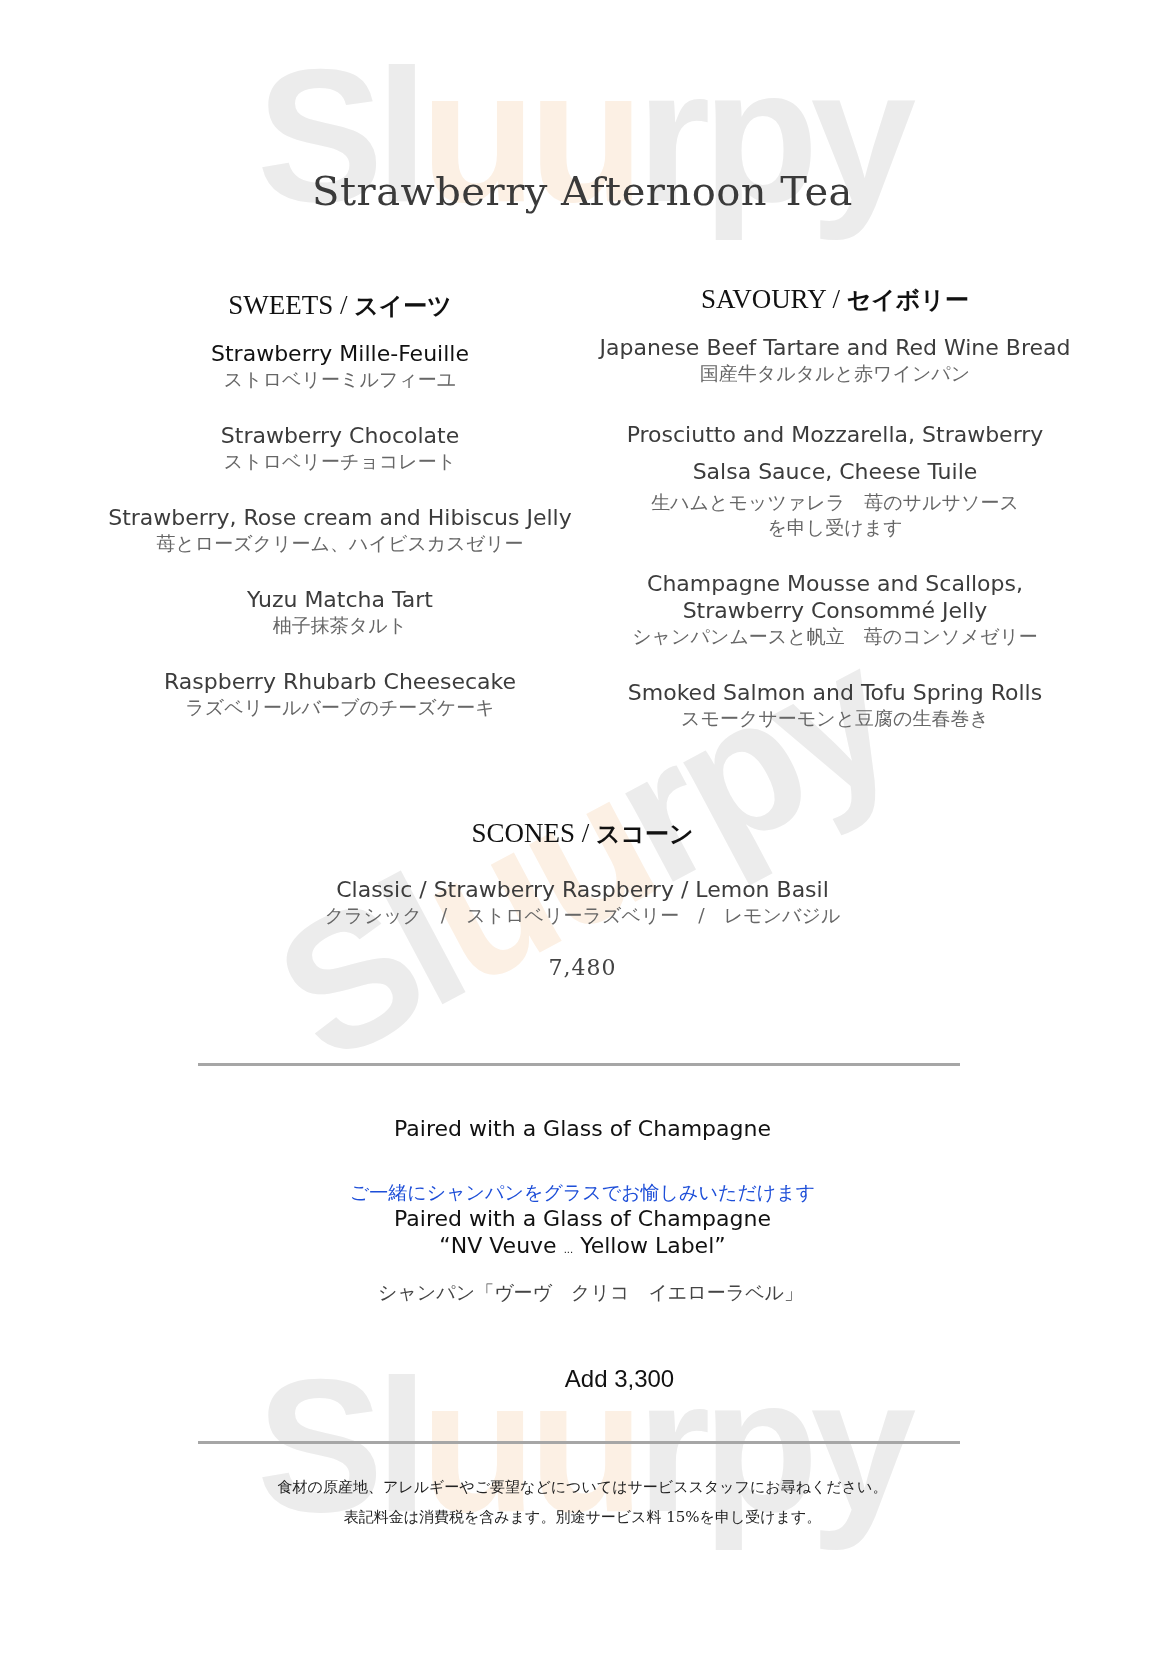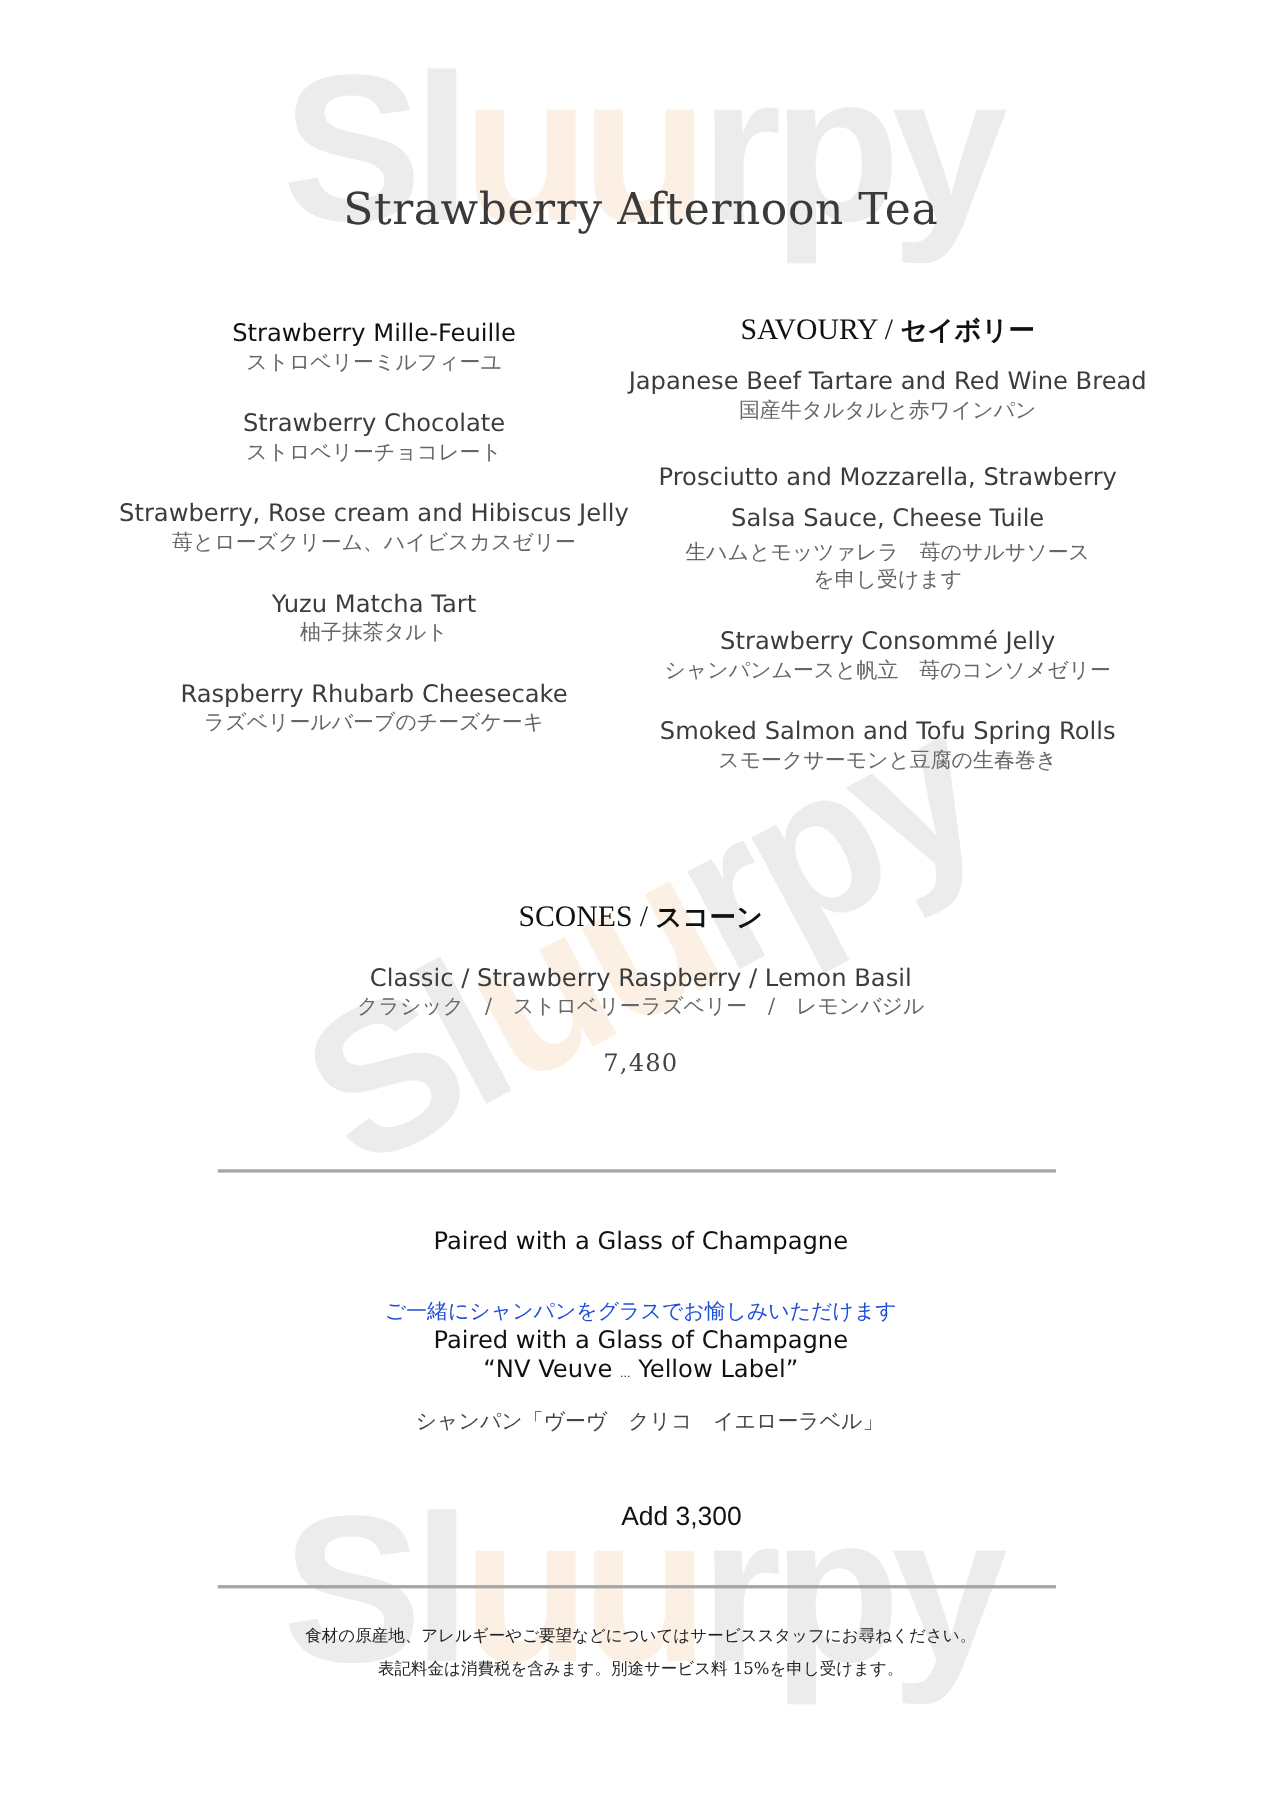--- a/index.html
+++ b/index.html
@@ -7,21 +7,21 @@
   .watermark { position: absolute; left: 0; width: 1165px; text-align: center; font-family: "Liberation Sans", sans-serif; font-weight: bold; font-size: 190px; letter-spacing: -8px; pointer-events: none; user-select: none; line-height: 1; }
   .watermark .g { color: #ececec; }
   .watermark .o { color: #fcf0e4; }
   .wm1 { top: 40px; }
   .wm2 { top: 760px; transform: rotate(-28deg); }
   .wm3 { top: 1350px; }
   .content { position: absolute; left: 0; top: 0; width: 1165px; height: 1590px; }
   .title { position: absolute; top: 168px; left: 0; width: 1165px; text-align: center; font-family: "DejaVu Serif", "Liberation Serif", serif; font-size: 40px; color: #3a3a3a; letter-spacing: 0.5px; }
   .col { position: absolute; text-align: center; }
   .col-left { left: 80px; width: 520px; top: 290px; }
-  .col-right { left: 552px; width: 510px; top: 284px; }
+  .col-right { left: 580px; width: 510px; top: 284px; }
   .sec-head { font-family: "Liberation Serif", "DejaVu Serif", serif; font-size: 27px; color: #111; margin-bottom: 18px; }
   .sec-head .jp { font-family: "DejaVu Sans", sans-serif; font-weight: bold; font-size: 24px; }
   .item { margin-bottom: 30px; }
   .en { font-family: "DejaVu Sans", "Liberation Sans", sans-serif; font-size: 22px; color: #3c3c3c; line-height: 27px; }
   .en.dark { color: #111; }
   .jp-line { font-family: "DejaVu Serif", "Liberation Serif", serif; font-size: 19px; color: #666; line-height: 25px; }
   .col-right .item.two .en { line-height: 37px; }
   .center-block { position: absolute; left: 0; width: 1165px; text-align: center; }
   .scones { top: 818px; }
   .price { top: 955px; font-family: "DejaVu Serif", "Liberation Serif", serif; font-size: 22px; color: #444; letter-spacing: 1px; }
@@ -46,20 +46,23 @@
 </div>
 <div class="watermark wm3">
   <span class="g">Sl</span><span class="o">uu</span><span class="g">rpy</span>
 </div>
 
 <div class="content">
 
   <div class="title">Strawberry Afternoon Tea</div>
 
   <div class="col col-left">
+    <div class="sec-head">
+      <span>SWEETS / </span><span class="jp">スイーツ</span>
+    </div>
     <div class="item">
       <div class="en dark">Strawberry Mille-Feuille</div>
       <div class="jp-line">ストロベリーミルフィーユ</div>
     </div>
     <div class="item">
       <div class="en">Strawberry Chocolate</div>
       <div class="jp-line">ストロベリーチョコレート</div>
     </div>
     <div class="item">
       <div class="en">Strawberry, Rose cream and Hibiscus Jelly</div>
@@ -83,20 +86,21 @@
       <div class="en">Japanese Beef Tartare and Red Wine Bread</div>
       <div class="jp-line">国産牛タルタルと赤ワインパン</div>
     </div>
     <div class="item two">
       <div class="en">Prosciutto and Mozzarella, Strawberry</div>
       <div class="en">Salsa Sauce, Cheese Tuile</div>
       <div class="jp-line">生ハムとモッツァレラ　苺のサルサソース</div>
       <div class="jp-line">を申し受けます</div>
     </div>
     <div class="item">
+      <div class="en">Champagne Mousse and Scallops,</div>
       <div class="en">Strawberry Consommé Jelly</div>
       <div class="jp-line">シャンパンムースと帆立　苺のコンソメゼリー</div>
     </div>
     <div class="item">
       <div class="en">Smoked Salmon and Tofu Spring Rolls</div>
       <div class="jp-line">スモークサーモンと豆腐の生春巻き</div>
     </div>
   </div>
 
   <div class="center-block scones">

